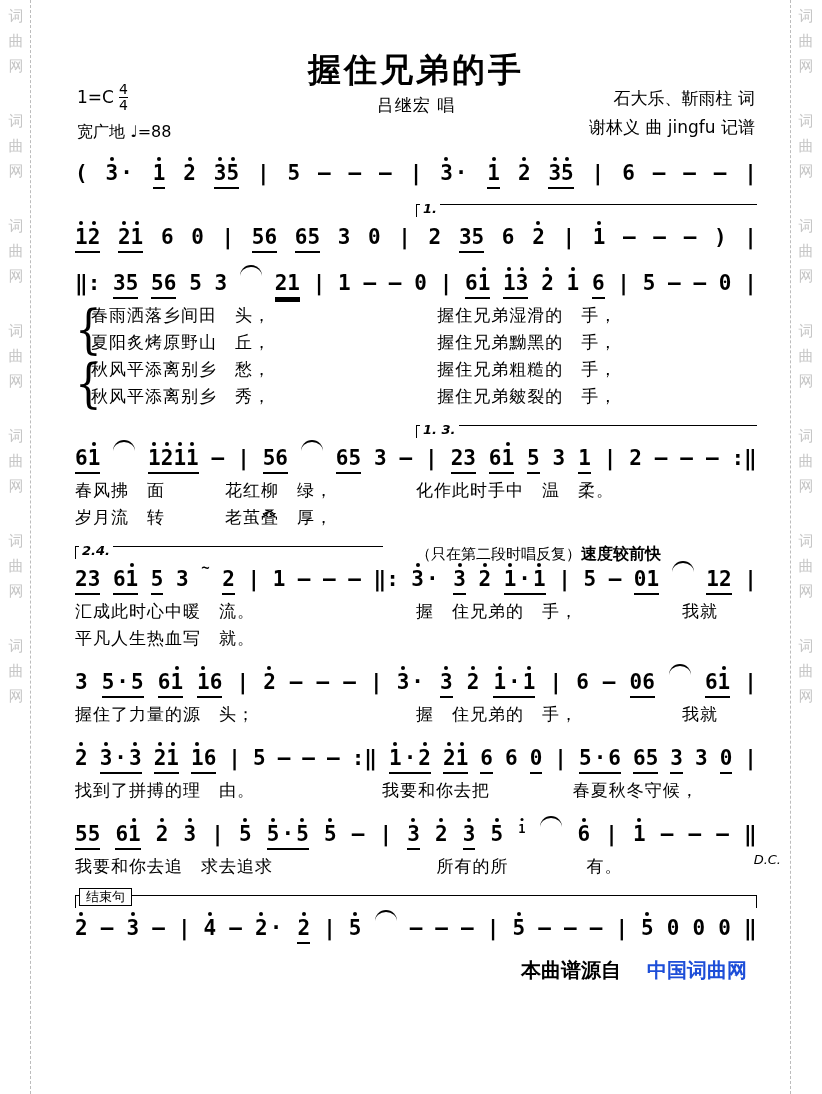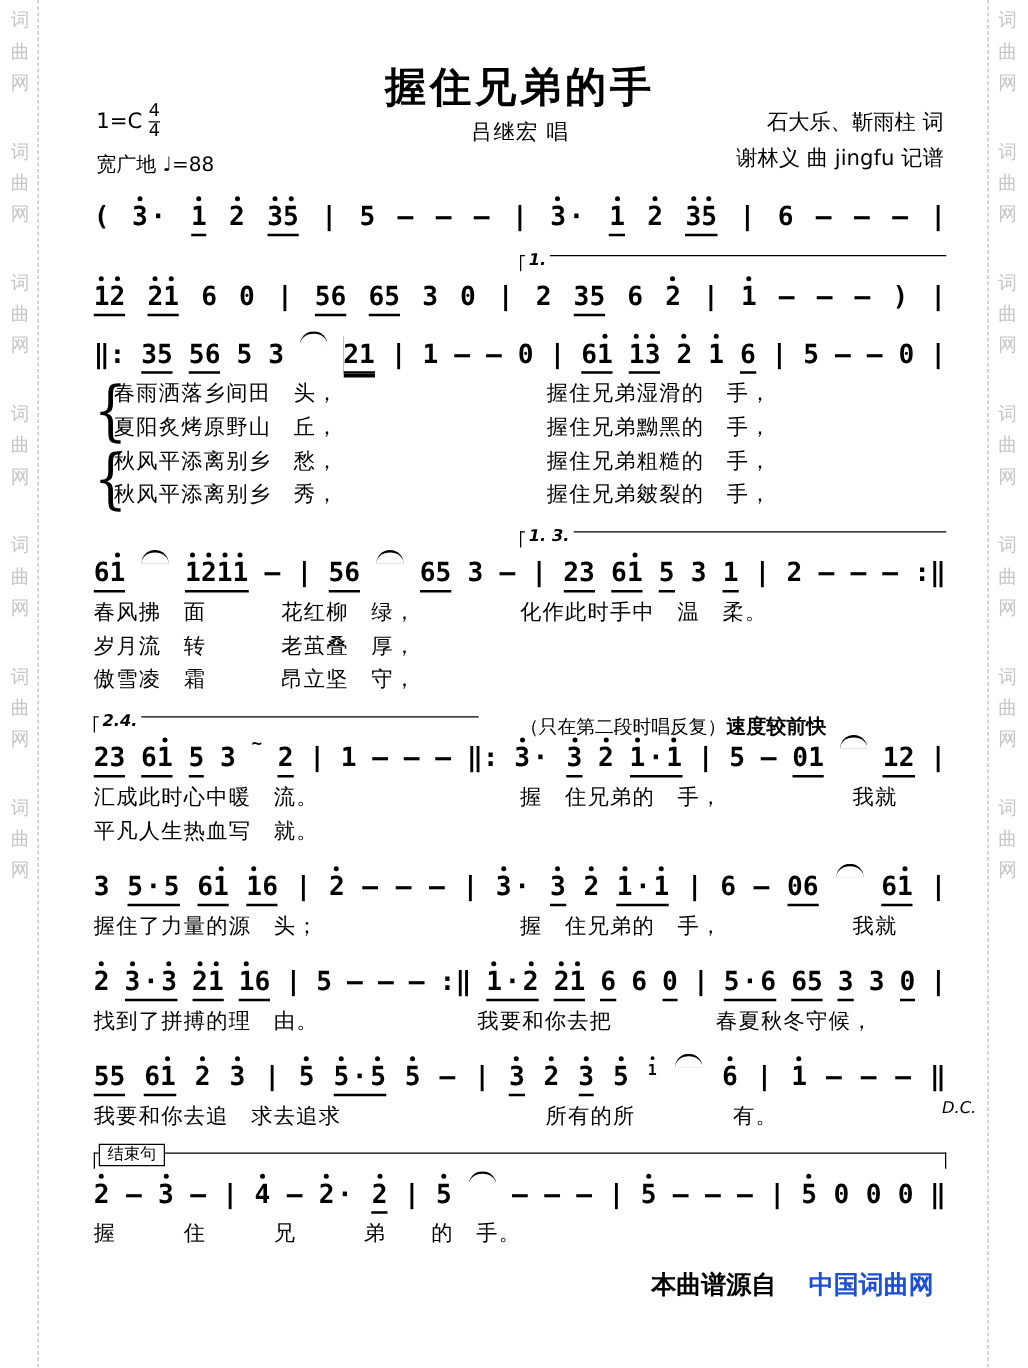--- a/index.html
+++ b/index.html
@@ -433,25 +433,20 @@
           <div class="lyrics">
             <div class="lyric-row">
               <span class="lc lc0">春风拂　面</span>
               <span class="lc lc1">花红柳　绿，</span>
               <span class="lc lc2">化作此时手中　温　柔。</span>
             </div>
             <div class="lyric-row">
               <span class="lc lc0">岁月流　转</span>
               <span class="lc lc1">老茧叠　厚，</span>
             </div>
-            <div class="lyric-row">
-              <span class="lc lc0">傲雪凌　霜</span>
-              <span class="lc lc1">昂立坚　守，</span>
-              <span class="lc lc2"></span>
-            </div>
           </div>
         </div>
         <div class="sys" data-idx="4">
           <div class="notes-wrap has-volta">
             <span class="volta">
               <span class="volta-label">2.4.</span>
             </span>
             <span class="annot"><span class="ap">（只在第二段时唱反复）</span><span class="ab">速度较前快</span></span>
             <div class="notes">
               <span class="tk u1">
@@ -784,25 +779,20 @@
               <span class="tk">
                 <span class="dg">0</span>
               </span>
               <span class="tk">
                 <span class="dg">0</span>
               </span>
               <span class="tk">
                 <span class="dg">0</span>
               </span>
               <span class="bar">‖</span>
-            </div>
-          </div>
-          <div class="lyrics">
-            <div class="lyric-row">
-              <span class="lc lc0">握　　　住　　　兄　　　弟　　的　手。</span>
             </div>
           </div>
         </div>
       </div>
 
     <div class="footer">
       <span class="f-pre">本曲谱源自</span><span class="f-brand" style="color: #1d4ed8;">中国词曲网</span>
     </div>
   </div>
 </div>

